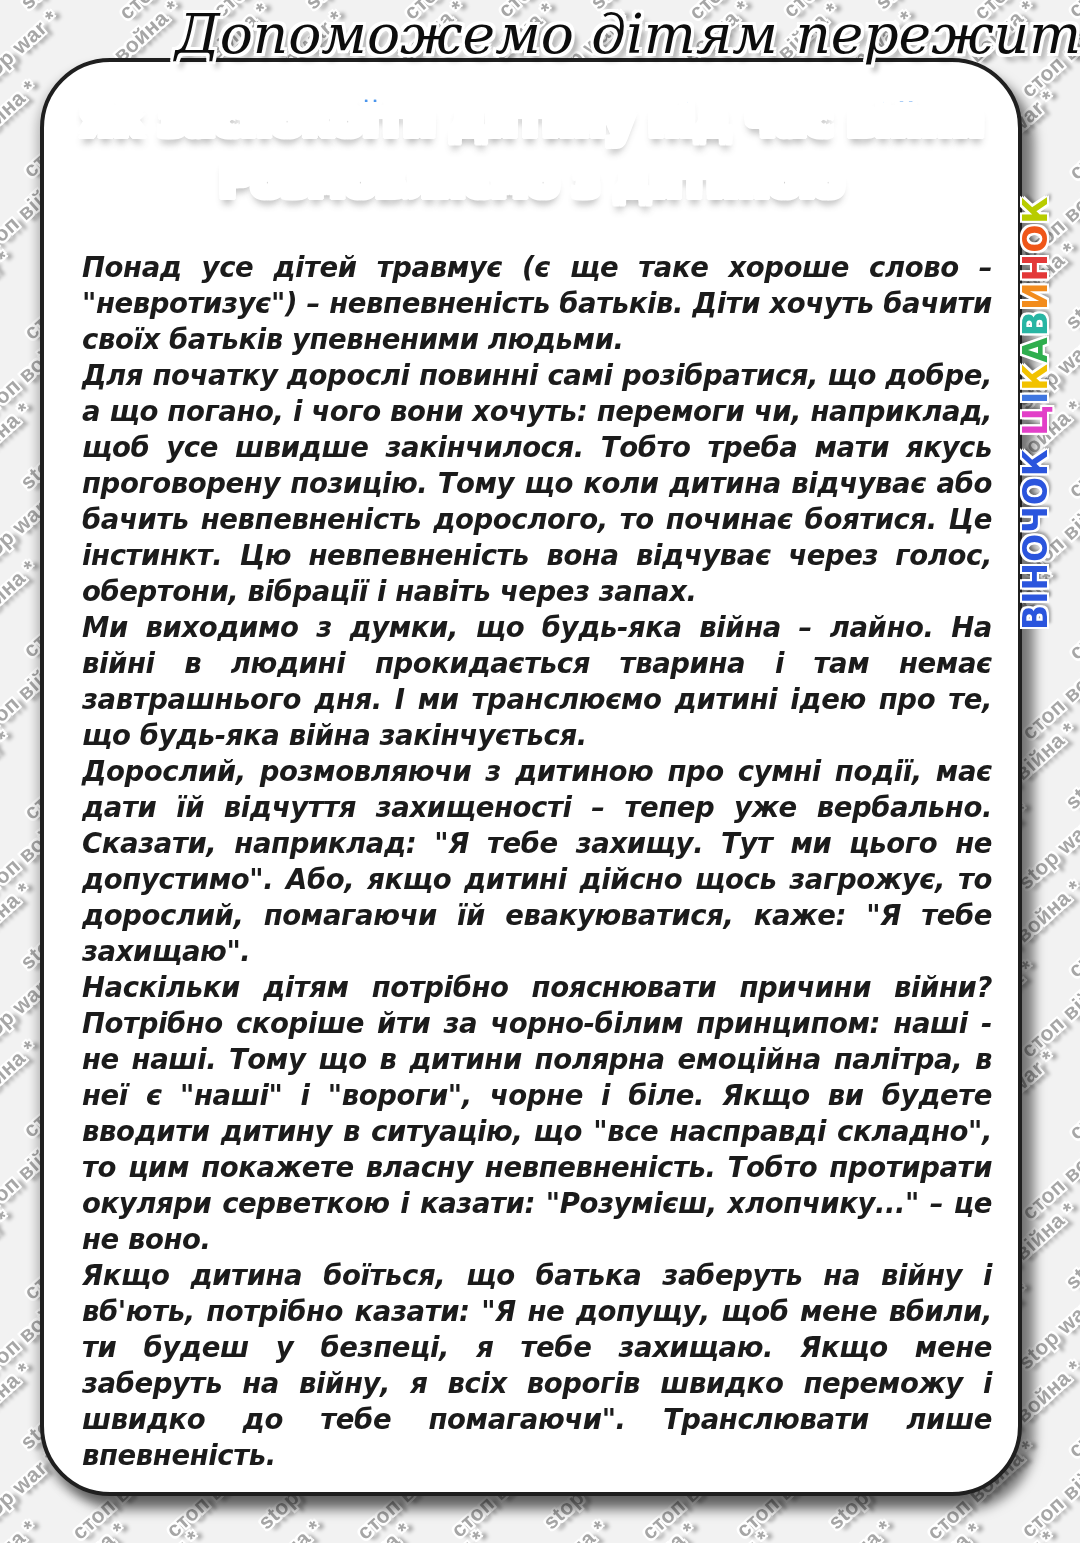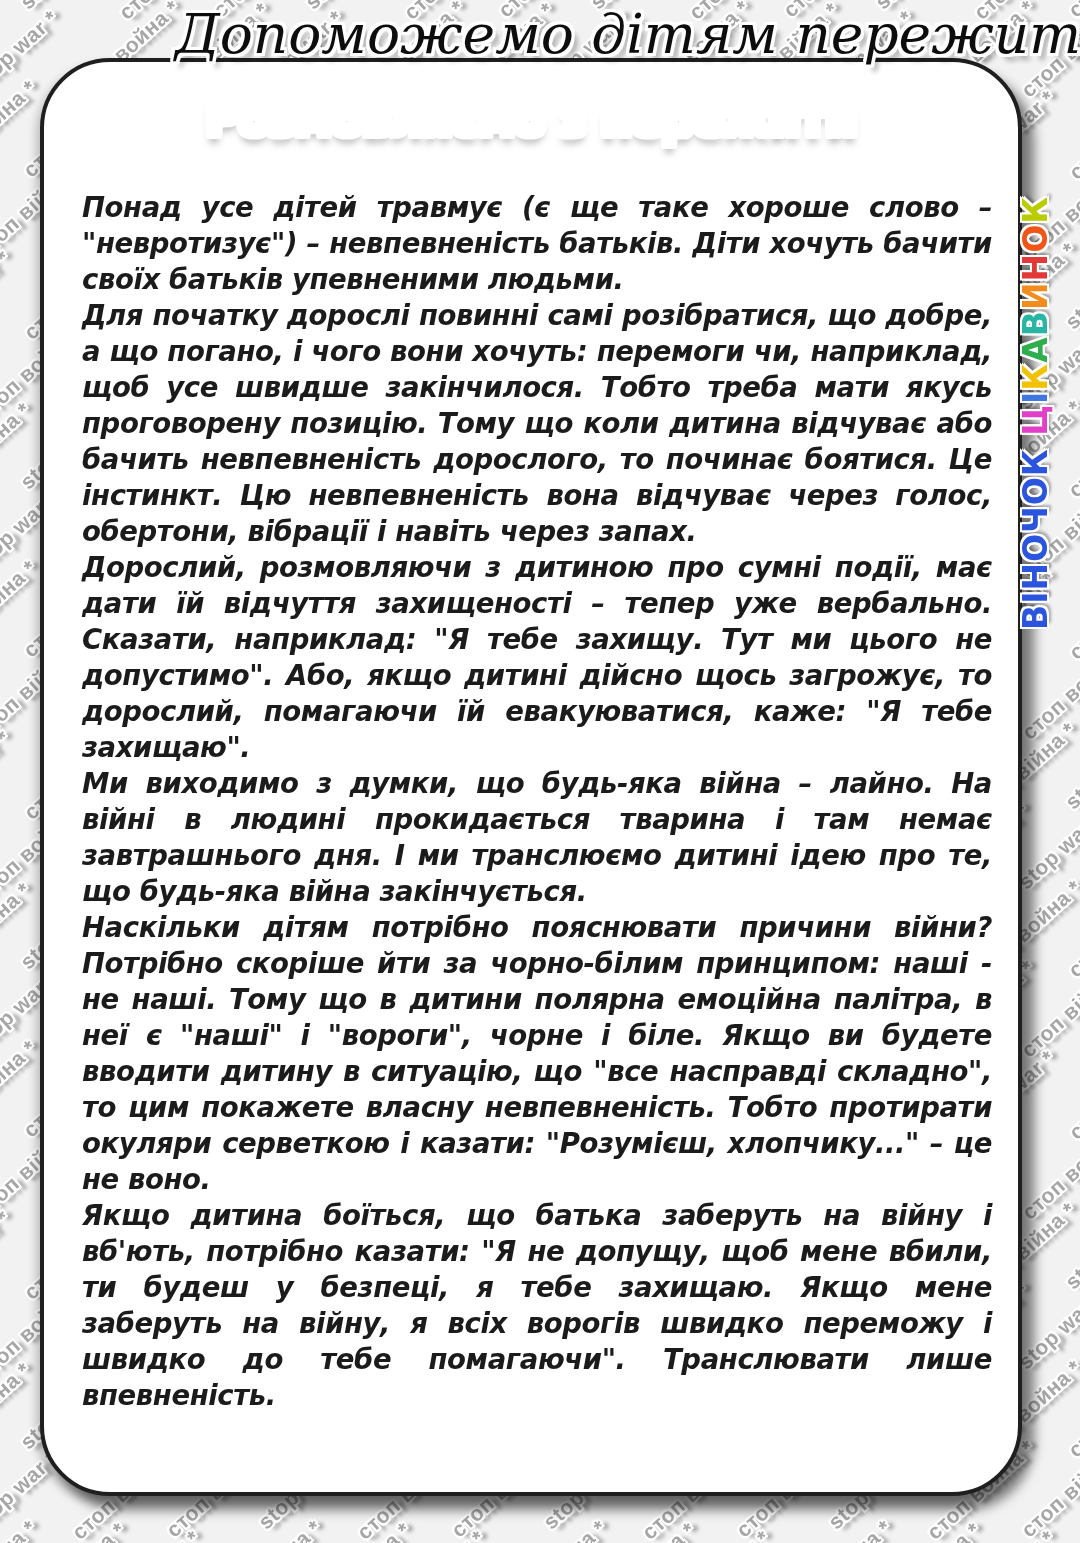--- a/index.html
+++ b/index.html
@@ -381,27 +381,28 @@
       <span class="wm" style="left: 580px; top: 1558px; color: rgb(166, 166, 166);">стоп війна *</span>
       <span class="wm" style="left: 675px; top: 1558px; color: rgb(166, 166, 166);">stop war *</span>
       <span class="wm" style="left: 770px; top: 1558px; color: rgb(166, 166, 166);">стоп война *</span>
       <span class="wm" style="left: 865px; top: 1558px; color: rgb(166, 166, 166);">стоп війна *</span>
       <span class="wm" style="left: 960px; top: 1558px; color: rgb(166, 166, 166);">stop war *</span>
       <span class="wm" style="left: 1055px; top: 1558px; color: rgb(166, 166, 166);">стоп война *</span>
     </div>
 
   <div class="card">
     <h1 class="title">
-      <span class="title-line" style="background-image: linear-gradient(rgb(102, 178, 246) 0%, rgb(47, 122, 232) 45%, rgb(10, 63, 196) 100%);">Розмовляємо з пережити</span>
+      <span class="title-line" style="background-image: linear-gradient(rgb(102, 178, 246) 0%, rgb(47, 122, 232) 45%, rgb(10, 63, 196) 100%);">Як заспокоїти дитину під час війни</span>
+      <span class="title-line" style="background-image: linear-gradient(rgb(102, 178, 246) 0%, rgb(47, 122, 232) 45%, rgb(10, 63, 196) 100%);">Розмовляємо з дитиною</span>
     </h1>
     <div class="body" id="article">
         <p>Понад усе дітей травмує (є ще таке хороше слово – "невротизує") – невпевненість батьків. Діти хочуть бачити своїх батьків упевненими людьми.</p>
         <p>Для початку дорослі повинні самі розібратися, що добре, а що погано, і чого вони хочуть: перемоги чи, наприклад, щоб усе швидше закінчилося. Тобто треба мати якусь проговорену позицію. Тому що коли дитина відчуває або бачить невпевненість дорослого, то починає боятися. Це інстинкт. Цю невпевненість вона відчуває через голос, обертони, вібрації і навіть через запах.</p>
+        <p>Ми виходимо з думки, що будь-яка війна – лайно. На війні в людині прокидається тварина і там немає завтрашнього дня. І ми транслюємо дитині ідею про те, що будь-яка війна закінчується.</p>
         <p>Дорослий, розмовляючи з дитиною про сумні події, має дати їй відчуття захищеності – тепер уже вербально. Сказати, наприклад: "Я тебе захищу. Тут ми цього не допустимо". Або, якщо дитині дійсно щось загрожує, то дорослий, помагаючи їй евакуюватися, каже: "Я тебе захищаю".</p>
-        <p>Ми виходимо з думки, що будь-яка війна – лайно. На війні в людині прокидається тварина і там немає завтрашнього дня. І ми транслюємо дитині ідею про те, що будь-яка війна закінчується.</p>
         <p>Наскільки дітям потрібно пояснювати причини війни? Потрібно скоріше йти за чорно-білим принципом: наші - не наші. Тому що в дитини полярна емоційна палітра, в неї є "наші" і "вороги", чорне і біле. Якщо ви будете вводити дитину в ситуацію, що "все насправді складно", то цим покажете власну невпевненість. Тобто протирати окуляри серветкою і казати: "Розумієш, хлопчику..." – це не воно.</p>
         <p>Якщо дитина боїться, що батька заберуть на війну і вб'ють, потрібно казати: "Я не допущу, щоб мене вбили, ти будеш у безпеці, я тебе захищаю. Якщо мене заберуть на війну, я всіх ворогів швидко переможу і швидко до тебе помагаючи". Транслювати лише впевненість.</p>
       </div>
   </div>
 
   <div class="script-header">Допоможемо дітям пережити війну</div>
 
   <div class="brand-wrap">
     <div class="brand" id="brand"><span style="color: rgb(43, 85, 221);">В</span><span style="color: rgb(43, 85, 221);">І</span><span style="color: rgb(43, 85, 221);">Н</span><span style="color: rgb(43, 85, 221);">О</span><span style="color: rgb(43, 85, 221);">Ч</span><span style="color: rgb(43, 85, 221);">О</span><span style="color: rgb(43, 85, 221);">К</span> <span style="color: rgb(226, 63, 200);">Ц</span><span style="color: rgb(63, 118, 224);">І</span><span style="color: rgb(242, 194, 0);">К</span><span style="color: rgb(47, 174, 78);">А</span><span style="color: rgb(40, 181, 163);">В</span><span style="color: rgb(242, 140, 29);">И</span><span style="color: rgb(227, 56, 56);">Н</span><span style="color: rgb(239, 86, 24);">О</span><span style="color: rgb(184, 204, 0);">К</span></div>
   </div>

